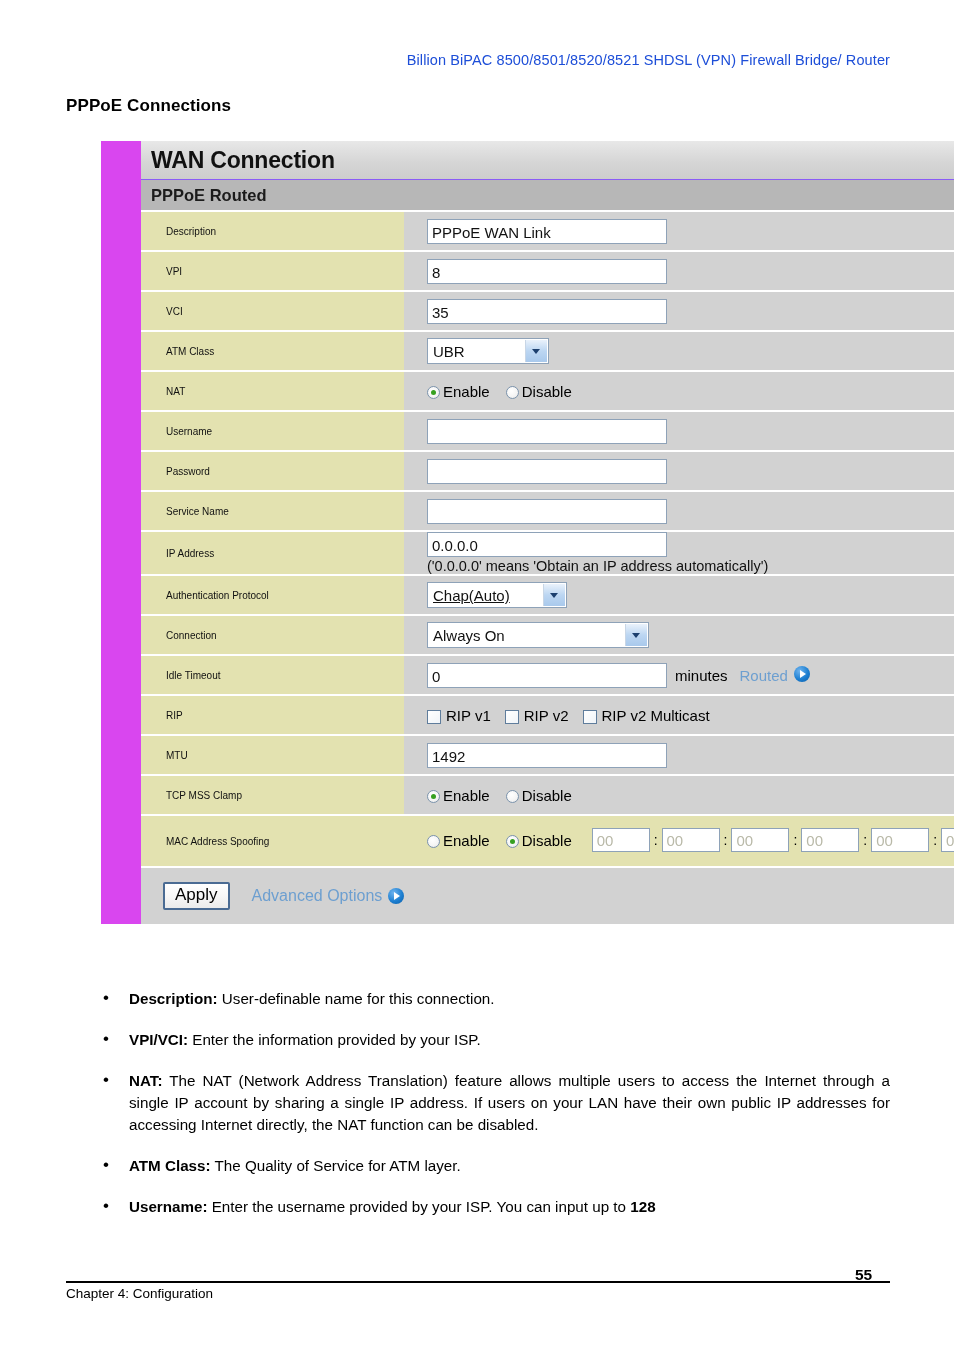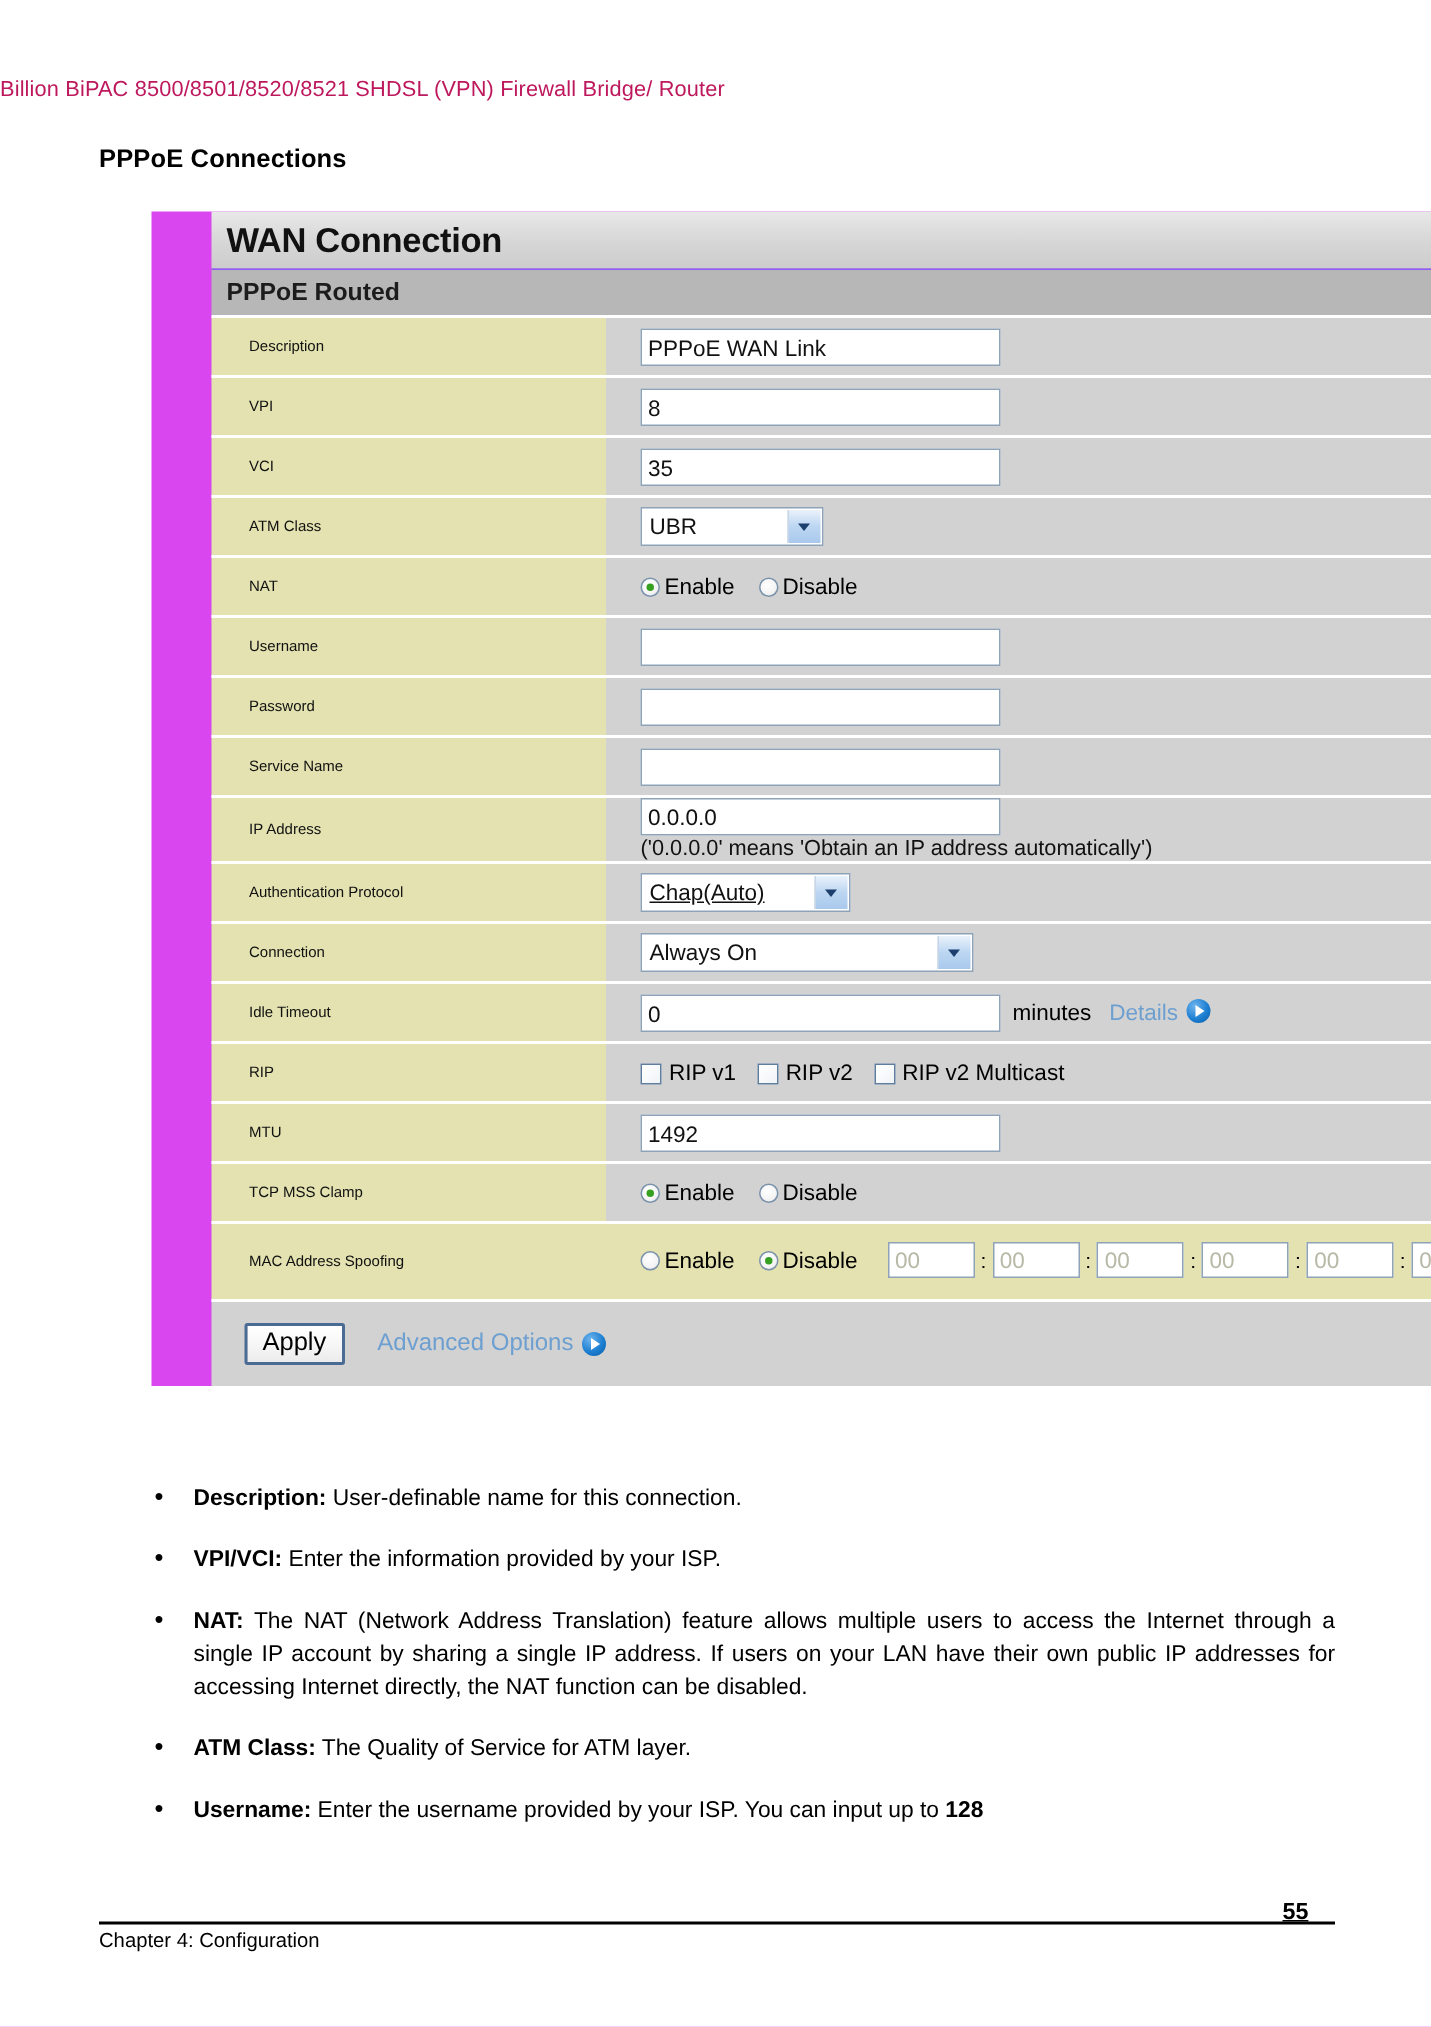--- a/index.html
+++ b/index.html
@@ -16,23 +16,23 @@
     color: #000;
     overflow: hidden;
   }
 
   
   .page-header {
     position: absolute;
     top: 52px;
     left: 0;
     width: 890px;
-    text-align: left;
+    text-align: right;
     font-size: 14.5px;
-    color: #be185d;
+    color: #1d4ed8;
     letter-spacing: 0.1px;
   }
 
   .section-title {
     position: absolute;
     top: 96px;
     left: 66px;
     font-size: 17px;
     font-weight: bold;
     letter-spacing: 0.1px;
@@ -417,21 +417,21 @@
       <tr>
         <td class="lbl">Connection</td>
         <td class="val">
           <span class="sel sel-conn"><span>Always On</span><span class="arrow"></span></span>
         </td>
       </tr>
 
       <tr>
         <td class="lbl">Idle Timeout</td>
         <td class="val">
-          <span class="txt txt-wide">0</span><span class="suffix">minutes</span><a class="link" href="#">Details</a><span class="arrow-icon"></span>
+          <span class="txt txt-wide">0</span><span class="suffix">minutes</span><a class="link" href="#">Routed</a><span class="arrow-icon"></span>
         </td>
       </tr>
 
       <tr>
         <td class="lbl">RIP</td>
         <td class="val">
           <span class="chk-item"><span class="chk"></span><span>RIP v1</span></span><span class="chk-item"><span class="chk"></span><span>RIP v2</span></span><span class="chk-item"><span class="chk"></span><span>RIP v2 Multicast</span></span>
         </td>
       </tr>
 

